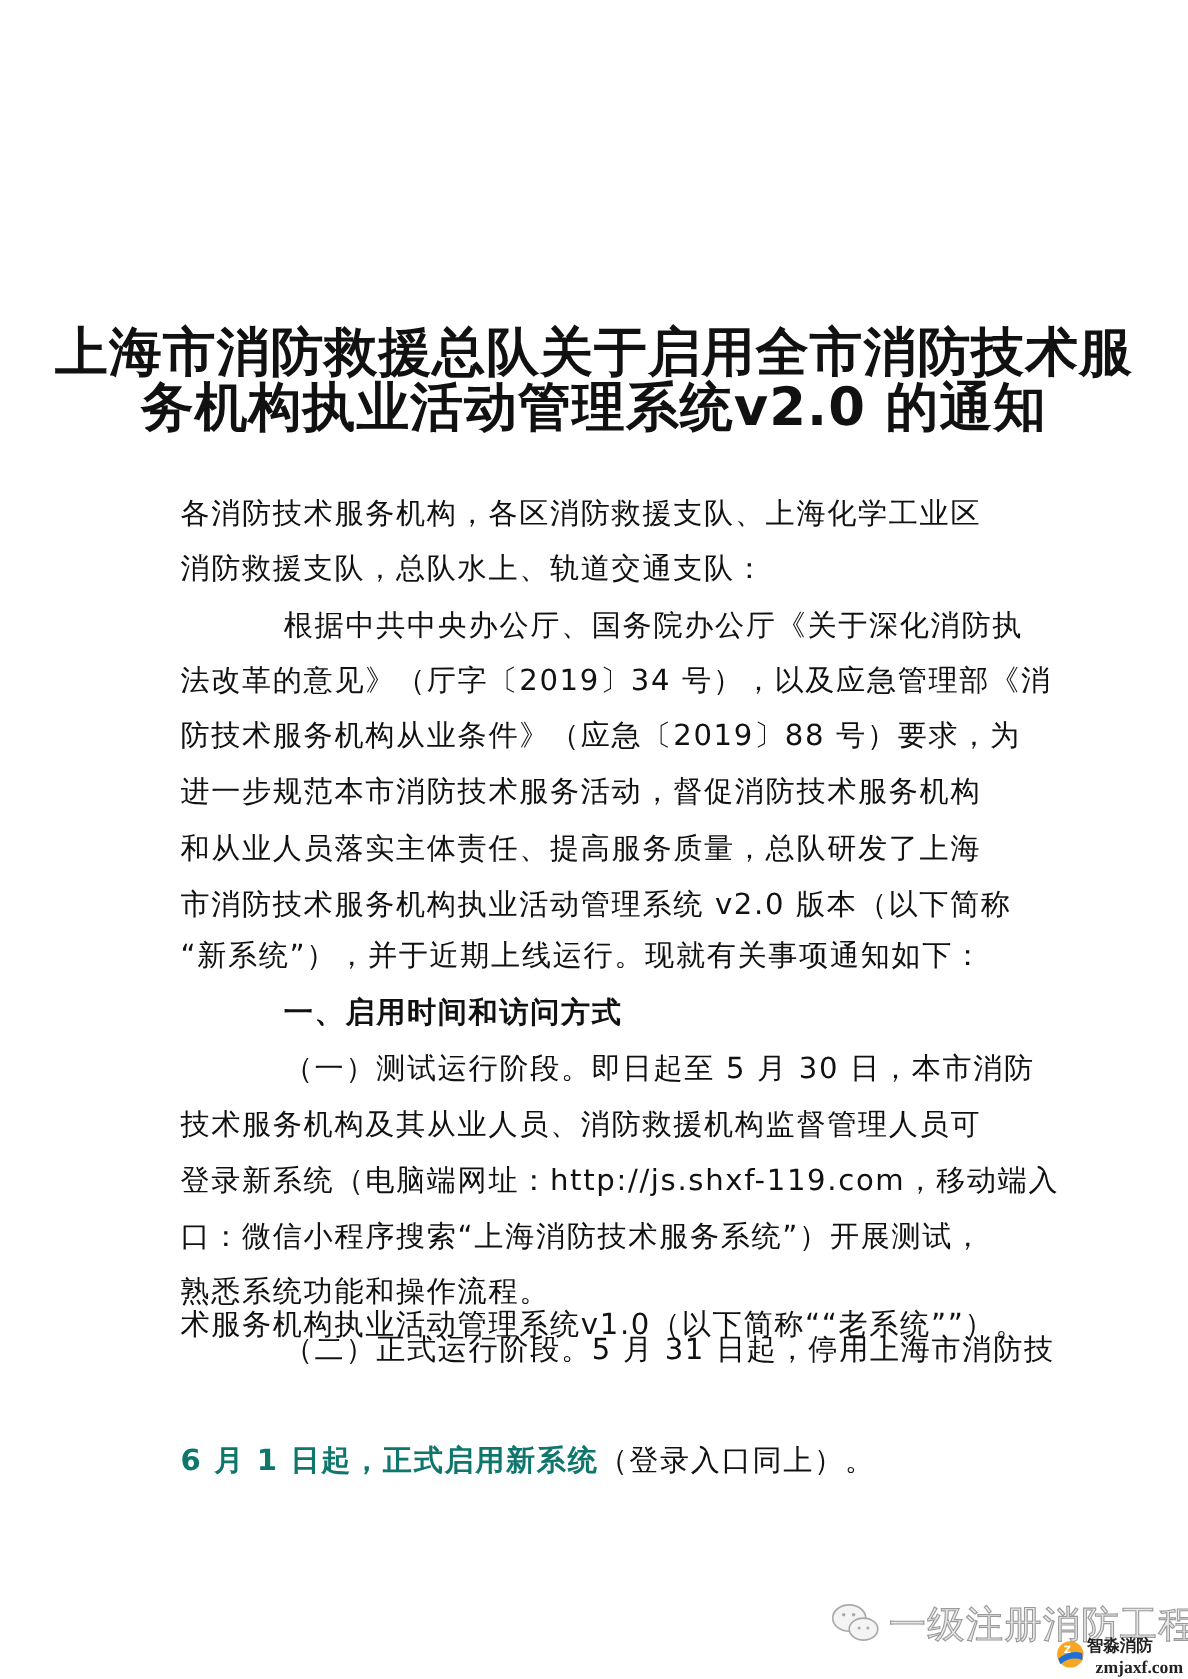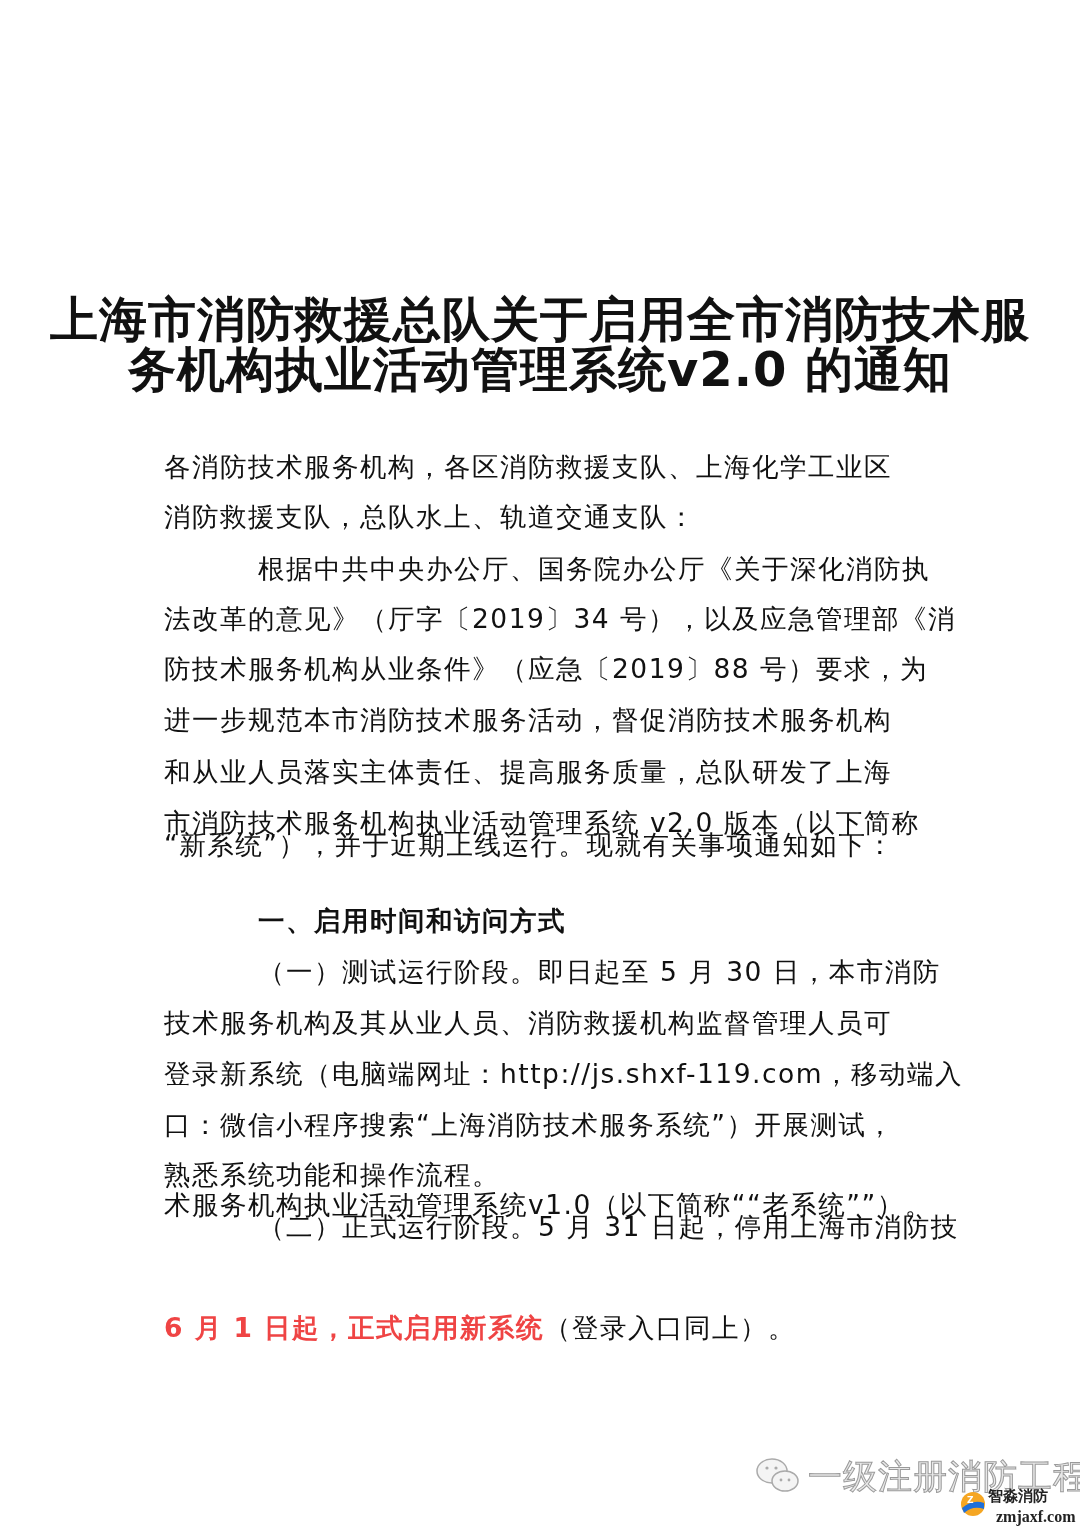--- a/index.html
+++ b/index.html
@@ -12,21 +12,21 @@
     font-size:48px; font-weight:bold; letter-spacing:1px; color:#111;
   }
   .t1 { top:288px; }
   .t2 { top:338px; }
   .line {
     position:absolute; left:164px; width:760px;
     font-size:26.5px; line-height:34px; white-space:nowrap; letter-spacing:1.5px;
   }
   .ind { left:222px;margin-left:36px; }
   .bold { font-weight:bold; }
-  .red { color:#ef4444; }
+  .red { color:#0f766e; }
   .wm {
     position:absolute; left:755px; top:1454px; font-size:34px; color:#e8e8e8;
     -webkit-text-stroke:1px #9a9a9a; letter-spacing:1px; white-space:nowrap;
   }
   .wm-icon { position:absolute; left:755px; top:1456px; width:46px; height:40px; }
   .logo { position:absolute; left:960px; top:1487px; width:120px; height:39px; }
   .logo-mark { position:absolute; left:0; top:4px; width:26px; height:26px; }
   .logo-cn { position:absolute; left:28px; top:0; font-size:15px; font-weight:bold; color:#222; white-space:nowrap; }
   .logo-en { position:absolute; left:36px; top:21px; font-size:16px; color:#222; font-family:Liberation Serif, serif; font-weight:bold; white-space:nowrap; }
 </style>
@@ -38,21 +38,21 @@
 
 <div class="line" style="top:450px">各消防技术服务机构，各区消防救援支队、上海化学工业区</div>
 <div class="line" style="top:500px">消防救援支队，总队水上、轨道交通支队：</div>
 
 <div class="line ind" style="top:552px; width:700px">根据中共中央办公厅、国务院办公厅《关于深化消防执</div>
 <div class="line" style="top:602px">法改革的意见》（厅字〔2019〕34 号），以及应急管理部《消</div>
 <div class="line" style="top:652px">防技术服务机构从业条件》（应急〔2019〕88 号）要求，为</div>
 <div class="line" style="top:703px">进一步规范本市消防技术服务活动，督促消防技术服务机构</div>
 <div class="line" style="top:755px">和从业人员落实主体责任、提高服务质量，总队研发了上海</div>
 <div class="line" style="top:806px">市消防技术服务机构执业活动管理系统 v2.0 版本（以下简称</div>
-<div class="line" style="top:828px">“新系统”），并于近期上线运行。现就有关事项通知如下：</div>
+<div class="line" style="top:852px">“新系统”），并于近期上线运行。现就有关事项通知如下：</div>
 
 <div class="line ind bold" style="top:904px">一、启用时间和访问方式</div>
 
 <div class="line ind" style="top:955px; width:700px">（一）测试运行阶段。即日起至 5 月 30 日，本市消防</div>
 <div class="line" style="top:1006px">技术服务机构及其从业人员、消防救援机构监督管理人员可</div>
 <div class="line" style="top:1057px">登录新系统（电脑端网址：http://js.shxf-119.com，移动端入</div>
 <div class="line" style="top:1108px">口：微信小程序搜索“上海消防技术服务系统”）开展测试，</div>
 <div class="line" style="top:1158px">熟悉系统功能和操作流程。</div>
 
 <div class="line ind" style="top:1210px; width:700px">（二）正式运行阶段。5 月 31 日起，停用上海市消防技</div>

